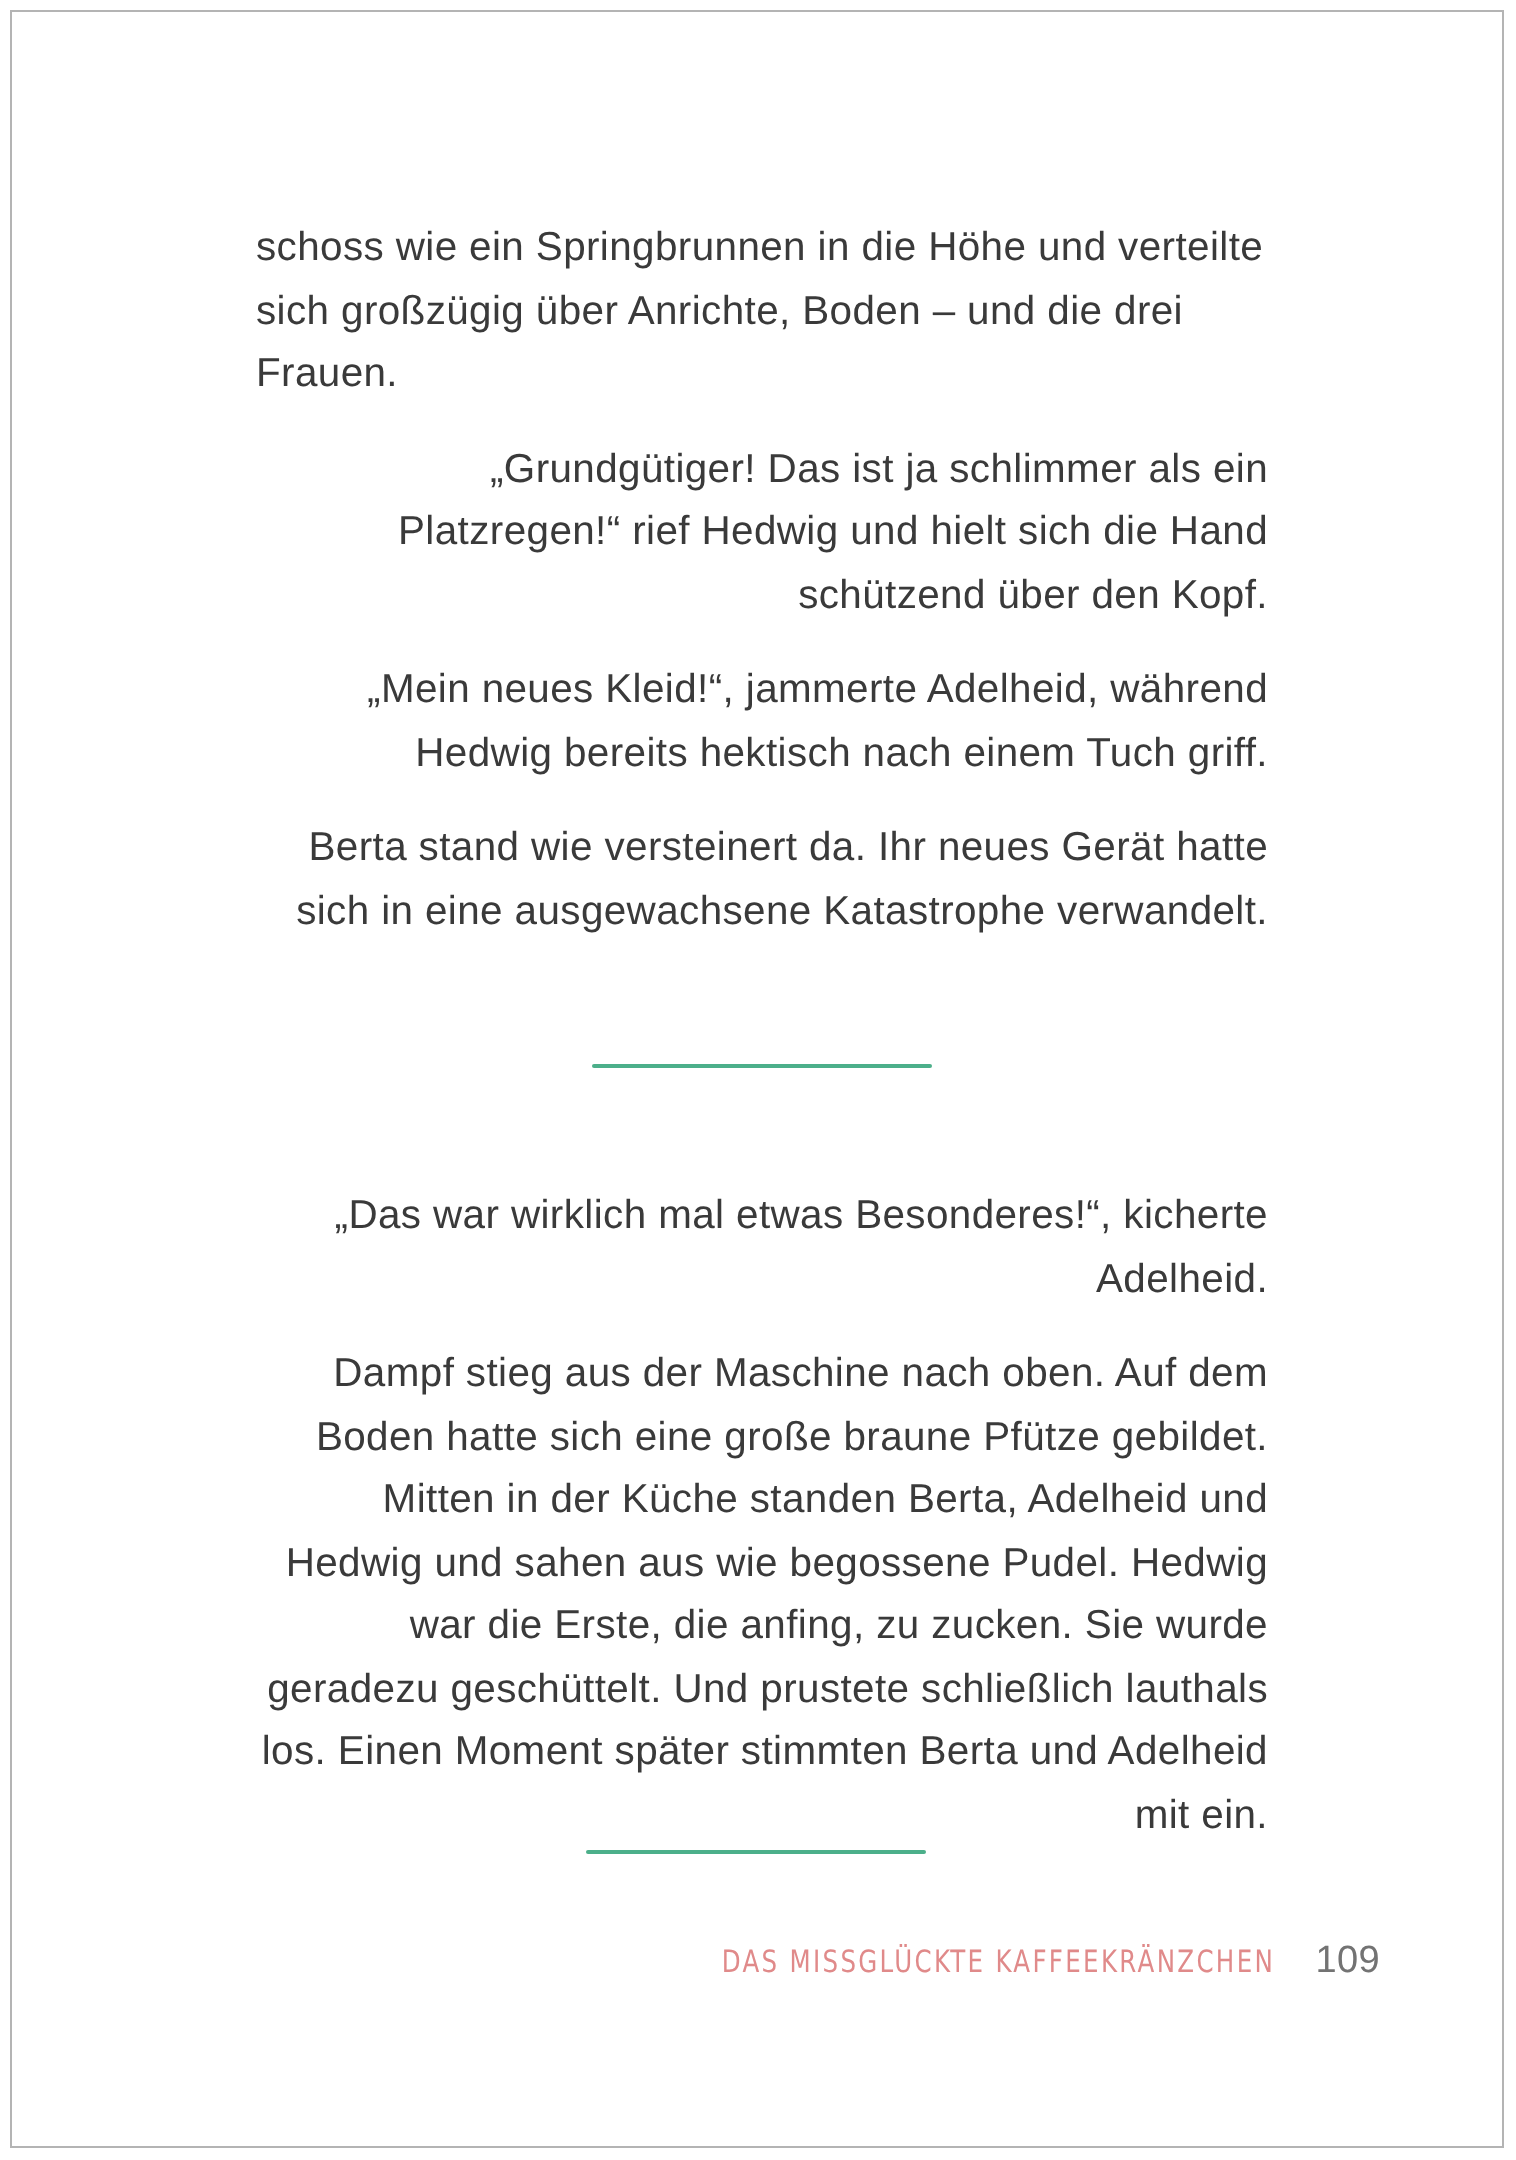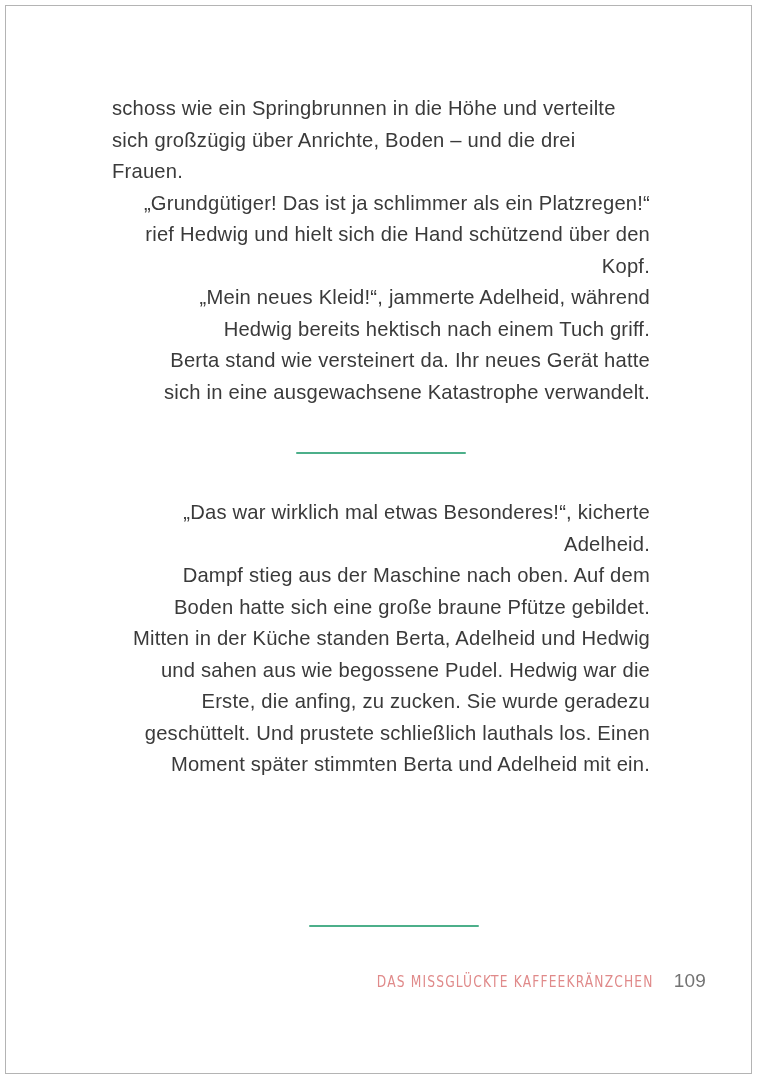--- a/index.html
+++ b/index.html
@@ -31,21 +31,21 @@
   }
 
   .page-body {
     position: absolute;
     left: 112px;
     top: 93px;
     width: 538px;
   }
 
   .para {
-    margin: 0;
+    margin: 16px;
     font-size: 20.2px;
     line-height: 31.5px;
     color: #3a3a3a;
     letter-spacing: 0.01em;
     text-align: left;
     font-weight: 400;
     -webkit-font-smoothing: antialiased;
   }
 
   .para.indent {
@@ -69,21 +69,21 @@
   }
 
   .break-one {
     margin-top: 0;
     padding-top: 44px;
     padding-bottom: 45px;
   }
 
   .footer {
     position: absolute;
-    left: 128px;
+    left: 112px;
     top: 925px;
     width: 578px;
   }
 
   .footer-rule {
     display: block;
     width: 170px;
     height: 2px;
     margin: 0 0 0 181px;
     background: #4caf8a;

